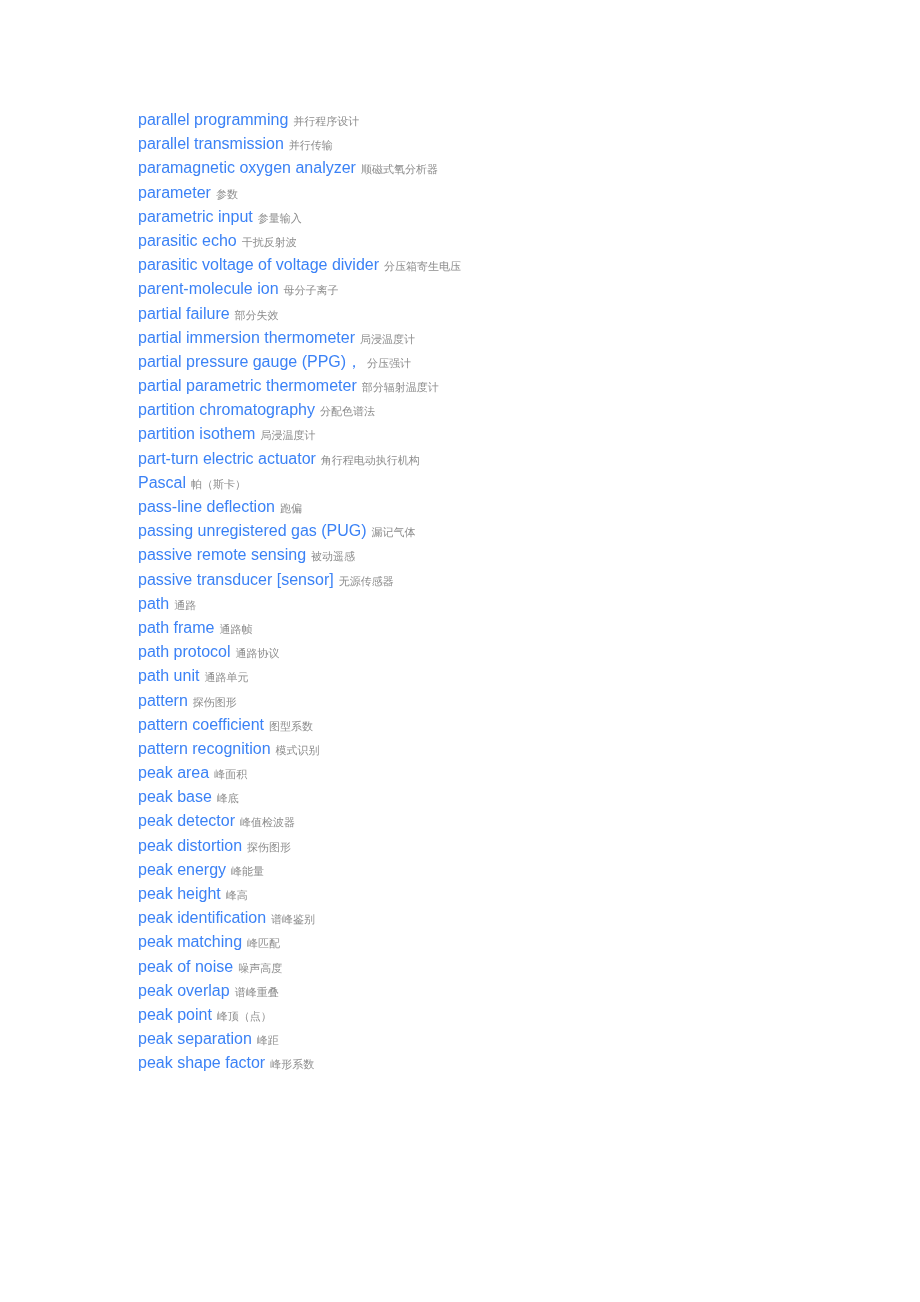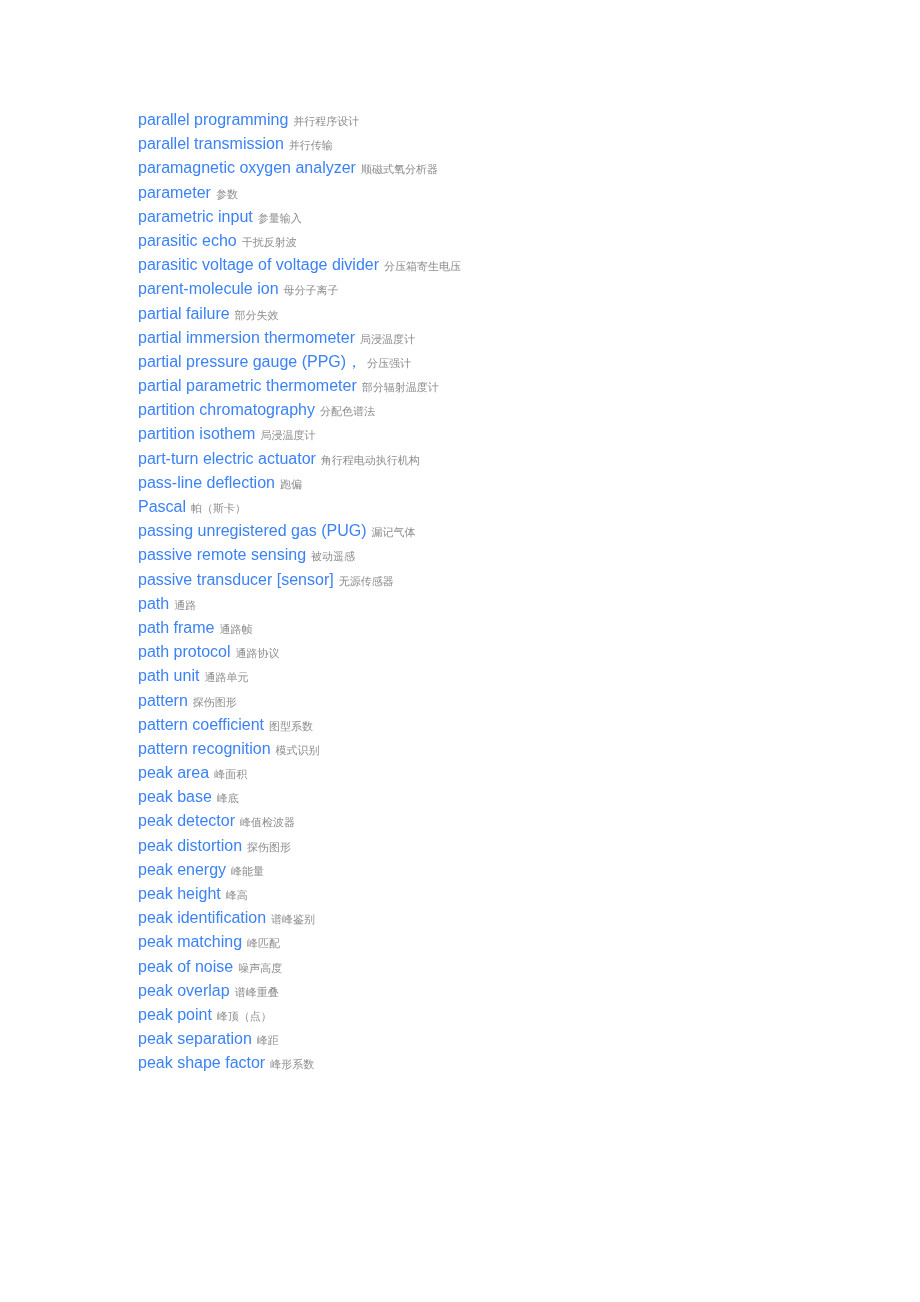--- a/index.html
+++ b/index.html
@@ -57,22 +57,22 @@
       <div class="entry"><span class="term">parasitic echo</span><span class="gloss">干扰反射波</span></div>
       <div class="entry"><span class="term">parasitic voltage of voltage divider</span><span class="gloss">分压箱寄生电压</span></div>
       <div class="entry"><span class="term">parent-molecule ion</span><span class="gloss">母分子离子</span></div>
       <div class="entry"><span class="term">partial failure</span><span class="gloss">部分失效</span></div>
       <div class="entry"><span class="term">partial immersion thermometer</span><span class="gloss">局浸温度计</span></div>
       <div class="entry"><span class="term">partial pressure gauge (PPG)，</span><span class="gloss">分压强计</span></div>
       <div class="entry"><span class="term">partial parametric thermometer</span><span class="gloss">部分辐射温度计</span></div>
       <div class="entry"><span class="term">partition chromatography</span><span class="gloss">分配色谱法</span></div>
       <div class="entry"><span class="term">partition isothem</span><span class="gloss">局浸温度计</span></div>
       <div class="entry"><span class="term">part-turn electric actuator</span><span class="gloss">角行程电动执行机构</span></div>
+      <div class="entry"><span class="term">Pascal</span><span class="gloss">帕（斯卡）</span></div>
       <div class="entry"><span class="term">pass-line deflection</span><span class="gloss">跑偏</span></div>
-      <div class="entry"><span class="term">Pascal</span><span class="gloss">帕（斯卡）</span></div>
       <div class="entry"><span class="term">passing unregistered gas (PUG)</span><span class="gloss">漏记气体</span></div>
       <div class="entry"><span class="term">passive remote sensing</span><span class="gloss">被动遥感</span></div>
       <div class="entry"><span class="term">passive transducer [sensor]</span><span class="gloss">无源传感器</span></div>
       <div class="entry"><span class="term">path</span><span class="gloss">通路</span></div>
       <div class="entry"><span class="term">path frame</span><span class="gloss">通路帧</span></div>
       <div class="entry"><span class="term">path protocol</span><span class="gloss">通路协议</span></div>
       <div class="entry"><span class="term">path unit</span><span class="gloss">通路单元</span></div>
       <div class="entry"><span class="term">pattern</span><span class="gloss">探伤图形</span></div>
       <div class="entry"><span class="term">pattern coefficient</span><span class="gloss">图型系数</span></div>
       <div class="entry"><span class="term">pattern recognition</span><span class="gloss">模式识别</span></div>

